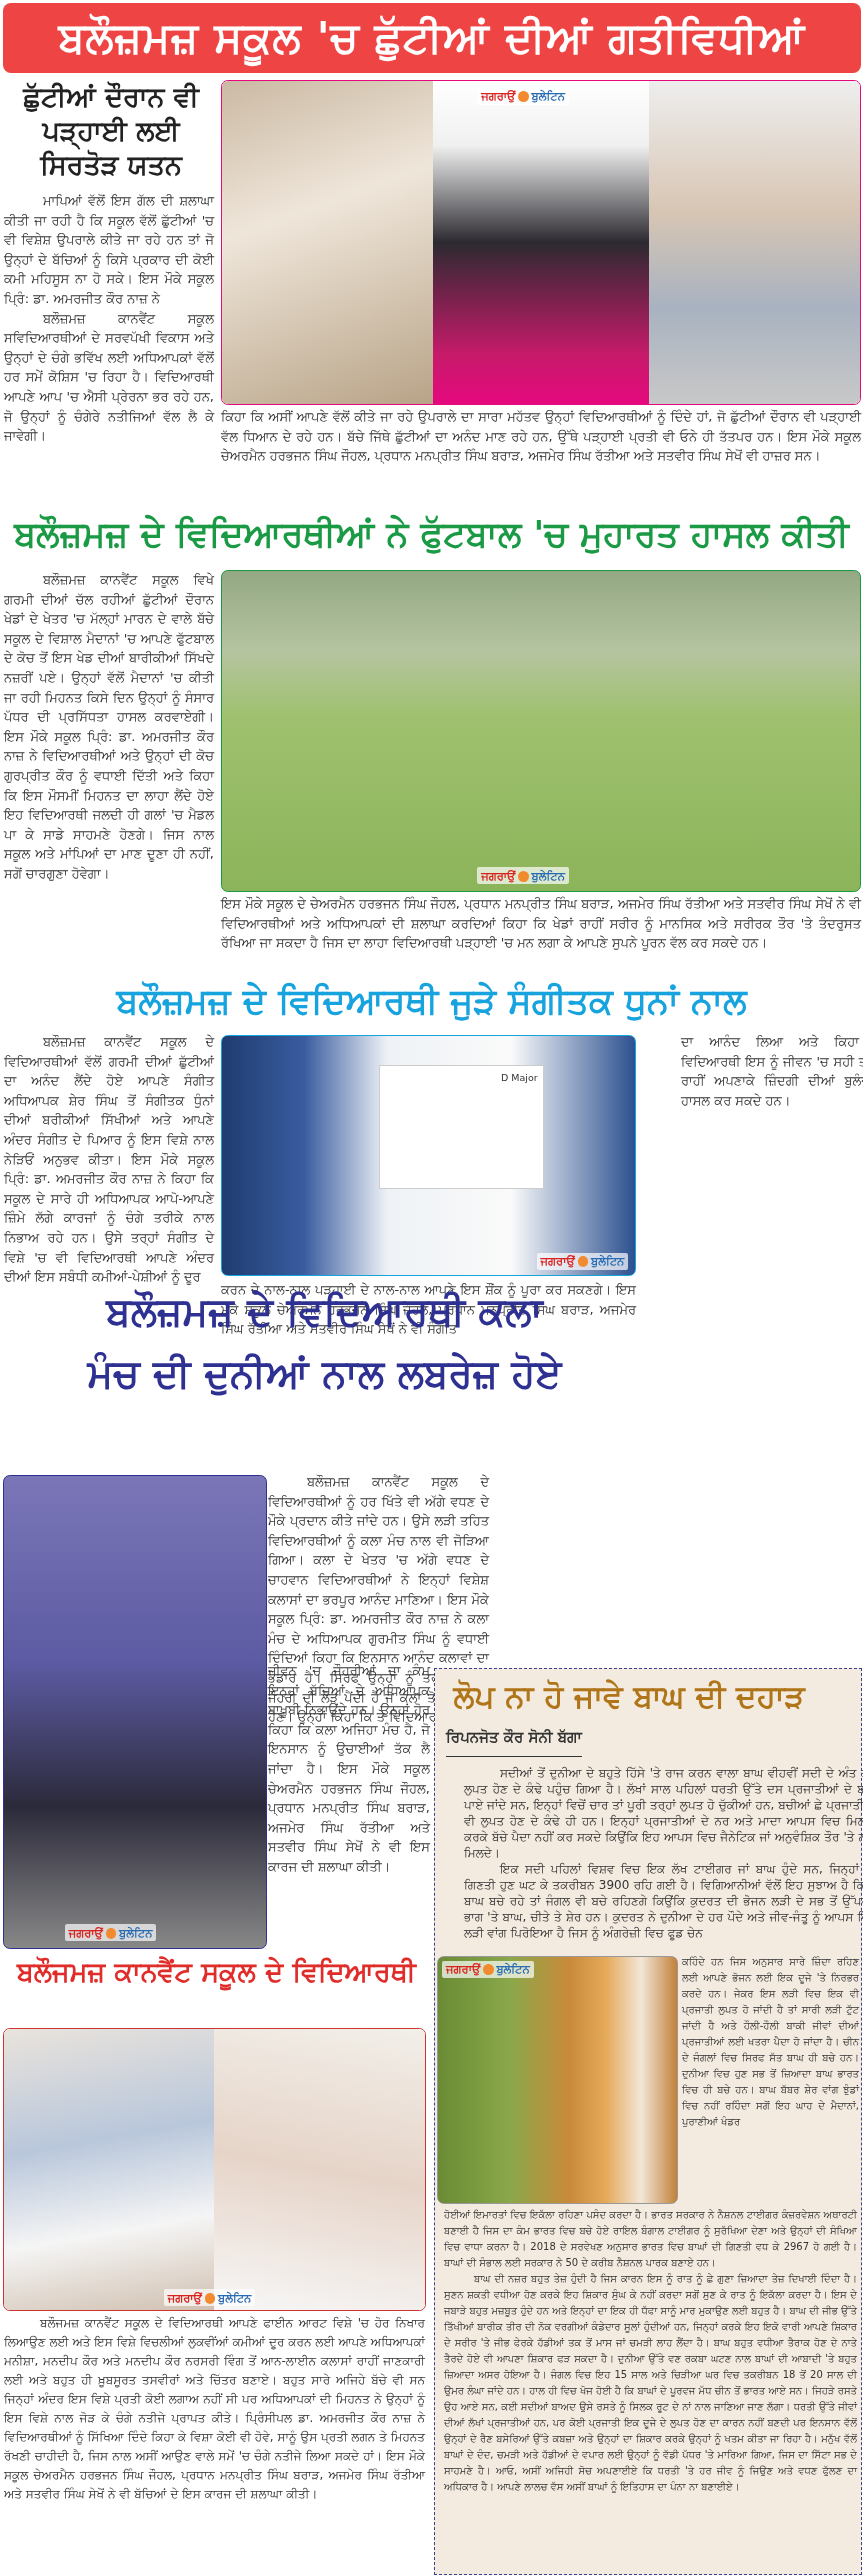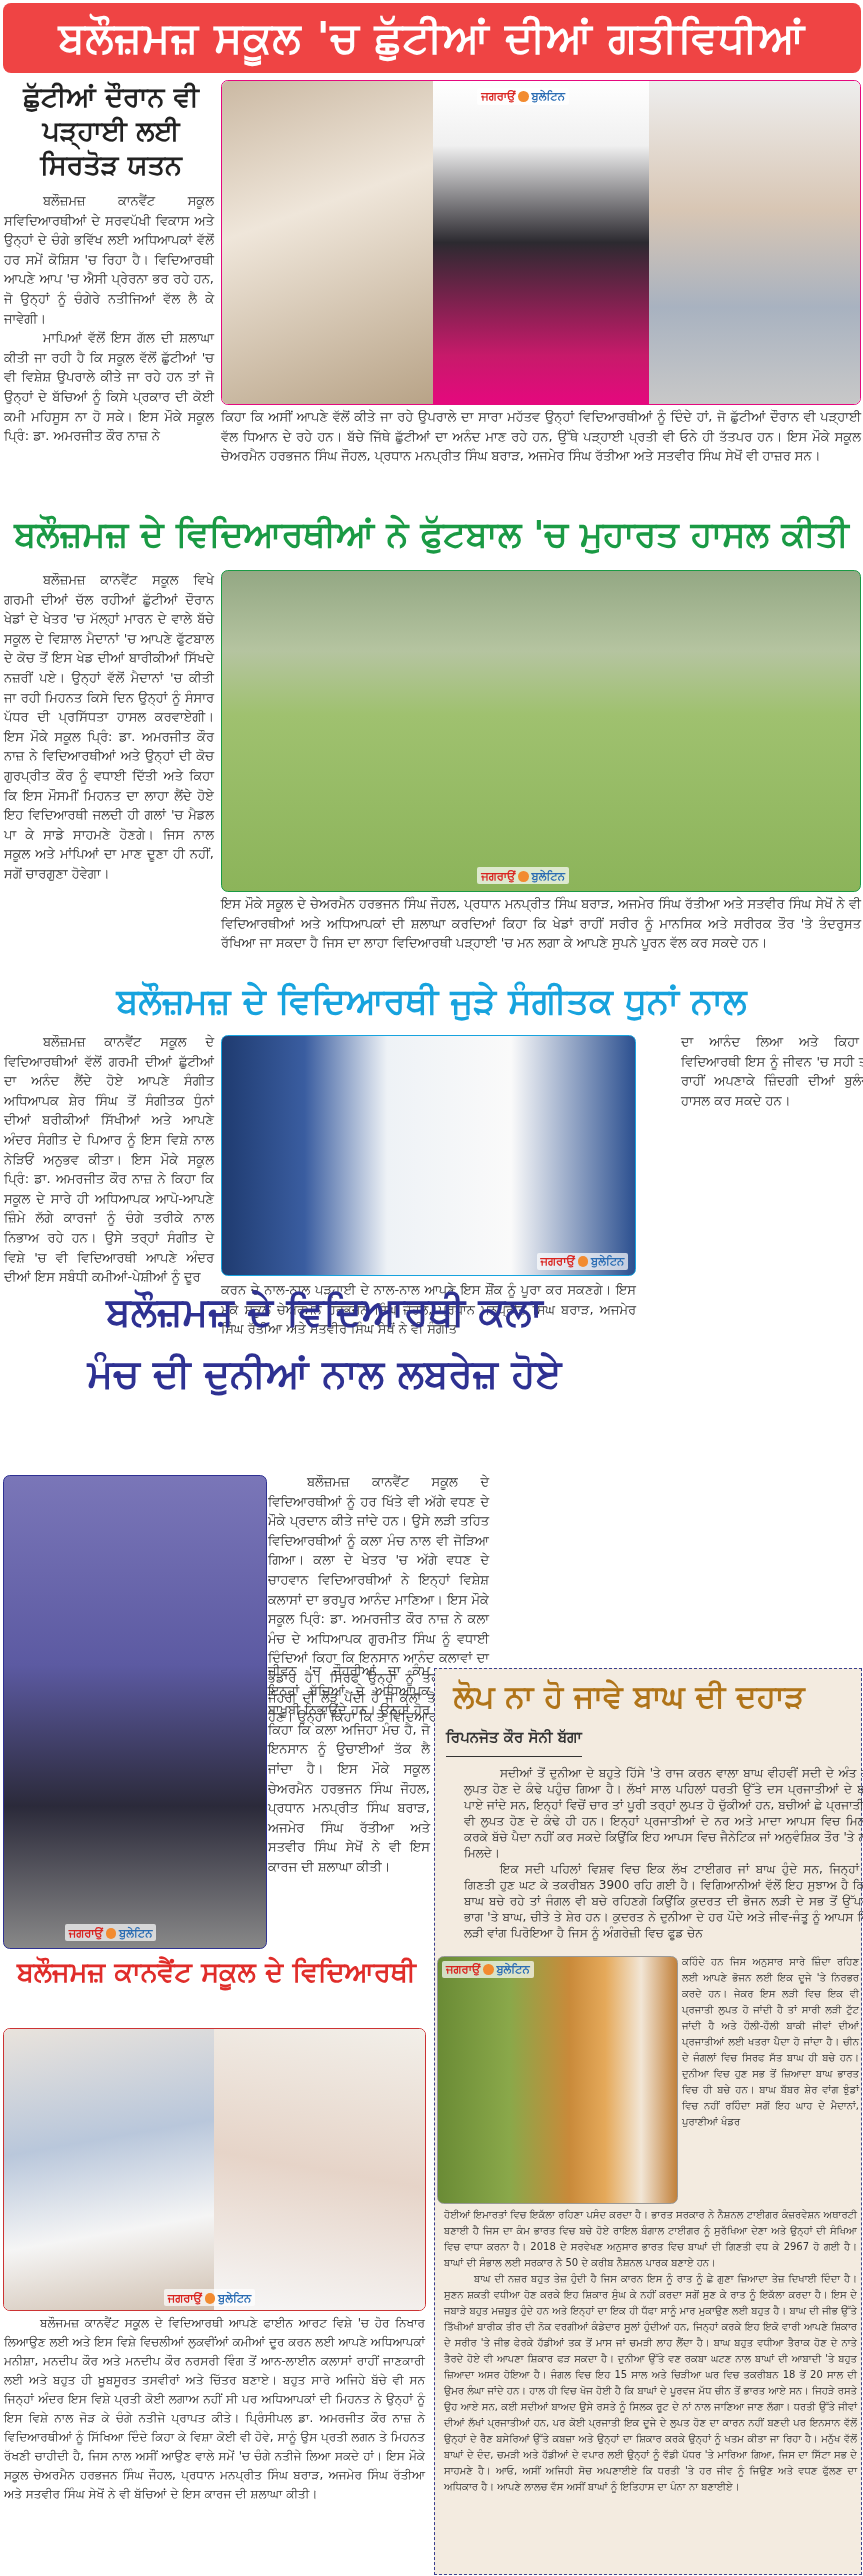--- a/index.html
+++ b/index.html
@@ -22,22 +22,22 @@
   .tiger-box { background: #f3ebe0; border: 1.4px dashed #3a3f8f; }
 </style>
 </head>
 <body>
 
 <div class="abs banner">ਬਲੌਜ਼ਮਜ਼ ਸਕੂਲ 'ਚ ਛੁੱਟੀਆਂ ਦੀਆਂ ਗਤੀਵਿਧੀਆਂ</div>
 
 <div class="abs subhead" style="left:6px;top:80px;width:210px;">ਛੁੱਟੀਆਂ ਦੌਰਾਨ ਵੀ ਪੜ੍ਹਾਈ ਲਈ ਸਿਰਤੋੜ ਯਤਨ</div>
 
 <div class="abs col-text" style="left:4px;top:191px;width:210px;">
+  <p>ਮਾਪਿਆਂ ਵੱਲੋਂ ਇਸ ਗੱਲ ਦੀ ਸ਼ਲਾਘਾ ਕੀਤੀ ਜਾ ਰਹੀ ਹੈ ਕਿ ਸਕੂਲ ਵੱਲੋਂ ਛੁੱਟੀਆਂ 'ਚ ਵੀ ਵਿਸ਼ੇਸ਼ ਉਪਰਾਲੇ ਕੀਤੇ ਜਾ ਰਹੇ ਹਨ ਤਾਂ ਜੋ ਉਨ੍ਹਾਂ ਦੇ ਬੱਚਿਆਂ ਨੂੰ ਕਿਸੇ ਪ੍ਰਕਾਰ ਦੀ ਕੋਈ ਕਮੀ ਮਹਿਸੂਸ ਨਾ ਹੋ ਸਕੇ। ਇਸ ਮੌਕੇ ਸਕੂਲ ਪ੍ਰਿੰ: ਡਾ. ਅਮਰਜੀਤ ਕੌਰ ਨਾਜ਼ ਨੇ</p>
   <p>ਬਲੌਜ਼ਮਜ਼ ਕਾਨਵੈਂਟ ਸਕੂਲ ਸਵਿਦਿਆਰਥੀਆਂ ਦੇ ਸਰਵਪੱਖੀ ਵਿਕਾਸ ਅਤੇ ਉਨ੍ਹਾਂ ਦੇ ਚੰਗੇ ਭਵਿੱਖ ਲਈ ਅਧਿਆਪਕਾਂ ਵੱਲੋਂ ਹਰ ਸਮੇਂ ਕੋਸ਼ਿਸ 'ਚ ਰਿਹਾ ਹੈ। ਵਿਦਿਆਰਥੀ ਆਪਣੇ ਆਪ 'ਚ ਐਸੀ ਪ੍ਰੇਰਨਾ ਭਰ ਰਹੇ ਹਨ, ਜੋ ਉਨ੍ਹਾਂ ਨੂੰ ਚੰਗੇਰੇ ਨਤੀਜਿਆਂ ਵੱਲ ਲੈ ਕੇ ਜਾਵੇਗੀ।</p>
-  <p>ਮਾਪਿਆਂ ਵੱਲੋਂ ਇਸ ਗੱਲ ਦੀ ਸ਼ਲਾਘਾ ਕੀਤੀ ਜਾ ਰਹੀ ਹੈ ਕਿ ਸਕੂਲ ਵੱਲੋਂ ਛੁੱਟੀਆਂ 'ਚ ਵੀ ਵਿਸ਼ੇਸ਼ ਉਪਰਾਲੇ ਕੀਤੇ ਜਾ ਰਹੇ ਹਨ ਤਾਂ ਜੋ ਉਨ੍ਹਾਂ ਦੇ ਬੱਚਿਆਂ ਨੂੰ ਕਿਸੇ ਪ੍ਰਕਾਰ ਦੀ ਕੋਈ ਕਮੀ ਮਹਿਸੂਸ ਨਾ ਹੋ ਸਕੇ। ਇਸ ਮੌਕੇ ਸਕੂਲ ਪ੍ਰਿੰ: ਡਾ. ਅਮਰਜੀਤ ਕੌਰ ਨਾਜ਼ ਨੇ</p>
 </div>
 
 <div class="abs photo" style="left:221px;top:80px;width:640px;height:325px;border:1.4px solid #e5087e;">
   <div style="position:absolute;left:0;top:0;width:33%;height:100%;background:linear-gradient(160deg,#cbb9a3,#efe6da 40%,#b8a387);"></div>
   <div style="position:absolute;left:33%;top:0;width:34%;height:100%;background:linear-gradient(180deg,#fff 0%,#f0f0f0 20%,#2c2a30 50%,#c71a6a 85%,#e5087e);"></div>
   <div style="position:absolute;left:67%;top:0;width:33%;height:100%;background:linear-gradient(180deg,#eee,#d8c6b4 40%,#a8b2c0 70%,#c8c8c8);"></div>
   <div class="wm" style="left:40%;top:6.8px;"><span>ਜਗਰਾਉਂ</span><span class="dot"></span><span class="b">ਬੁਲੇਟਿਨ</span></div>
 </div>
 
 <div class="abs col-text" style="left:221px;top:407px;width:640px;">ਕਿਹਾ ਕਿ ਅਸੀਂ ਆਪਣੇ ਵੱਲੋਂ ਕੀਤੇ ਜਾ ਰਹੇ ਉਪਰਾਲੇ ਦਾ ਸਾਰਾ ਮਹੱਤਵ ਉਨ੍ਹਾਂ ਵਿਦਿਆਰਥੀਆਂ ਨੂੰ ਦਿੰਦੇ ਹਾਂ, ਜੋ ਛੁੱਟੀਆਂ ਦੌਰਾਨ ਵੀ ਪੜ੍ਹਾਈ ਵੱਲ ਧਿਆਨ ਦੇ ਰਹੇ ਹਨ। ਬੱਚੇ ਜਿੱਥੇ ਛੁੱਟੀਆਂ ਦਾ ਅਨੰਦ ਮਾਣ ਰਹੇ ਹਨ, ਉੱਥੇ ਪੜ੍ਹਾਈ ਪ੍ਰਤੀ ਵੀ ਓਨੇ ਹੀ ਤੱਤਪਰ ਹਨ। ਇਸ ਮੌਕੇ ਸਕੂਲ ਚੇਅਰਮੈਨ ਹਰਭਜਨ ਸਿੰਘ ਜੌਹਲ, ਪ੍ਰਧਾਨ ਮਨਪ੍ਰੀਤ ਸਿੰਘ ਬਰਾੜ, ਅਜਮੇਰ ਸਿੰਘ ਰੱਤੀਆ ਅਤੇ ਸਤਵੀਰ ਸਿੰਘ ਸੇਖੋਂ ਵੀ ਹਾਜ਼ਰ ਸਨ।</div>
@@ -54,20 +54,23 @@
 
 <div class="abs col-text" style="left:221px;top:894px;width:640px;">ਇਸ ਮੌਕੇ ਸਕੂਲ ਦੇ ਚੇਅਰਮੈਨ ਹਰਭਜਨ ਸਿੰਘ ਜੌਹਲ, ਪ੍ਰਧਾਨ ਮਨਪ੍ਰੀਤ ਸਿੰਘ ਬਰਾੜ, ਅਜਮੇਰ ਸਿੰਘ ਰੱਤੀਆ ਅਤੇ ਸਤਵੀਰ ਸਿੰਘ ਸੇਖੋਂ ਨੇ ਵੀ ਵਿਦਿਆਰਥੀਆਂ ਅਤੇ ਅਧਿਆਪਕਾਂ ਦੀ ਸ਼ਲਾਘਾ ਕਰਦਿਆਂ ਕਿਹਾ ਕਿ ਖੇਡਾਂ ਰਾਹੀਂ ਸਰੀਰ ਨੂੰ ਮਾਨਸਿਕ ਅਤੇ ਸਰੀਰਕ ਤੌਰ 'ਤੇ ਤੰਦਰੁਸਤ ਰੱਖਿਆ ਜਾ ਸਕਦਾ ਹੈ ਜਿਸ ਦਾ ਲਾਹਾ ਵਿਦਿਆਰਥੀ ਪੜ੍ਹਾਈ 'ਚ ਮਨ ਲਗਾ ਕੇ ਆਪਣੇ ਸੁਪਨੇ ਪੂਰਨ ਵੱਲ ਕਰ ਸਕਦੇ ਹਨ।</div>
 
 <div class="abs head2 cyan" style="left:0;top:974px;width:863px;line-height:54px;">ਬਲੌਜ਼ਮਜ਼ ਦੇ ਵਿਦਿਆਰਥੀ ਜੁੜੇ ਸੰਗੀਤਕ ਧੁਨਾਂ ਨਾਲ</div>
 
 <div class="abs col-text" style="left:4px;top:1032px;width:210px;">
   <p>ਬਲੌਜ਼ਮਜ਼ ਕਾਨਵੈਂਟ ਸਕੂਲ ਦੇ ਵਿਦਿਆਰਥੀਆਂ ਵੱਲੋਂ ਗਰਮੀ ਦੀਆਂ ਛੁੱਟੀਆਂ ਦਾ ਅਨੰਦ ਲੈਂਦੇ ਹੋਏ ਆਪਣੇ ਸੰਗੀਤ ਅਧਿਆਪਕ ਸ਼ੇਰ ਸਿੰਘ ਤੋਂ ਸੰਗੀਤਕ ਧੁੰਨਾਂ ਦੀਆਂ ਬਰੀਕੀਆਂ ਸਿੱਖੀਆਂ ਅਤੇ ਆਪਣੇ ਅੰਦਰ ਸੰਗੀਤ ਦੇ ਪਿਆਰ ਨੂੰ ਇਸ ਵਿਸ਼ੇ ਨਾਲ ਨੇੜਿਓਂ ਅਨੁਭਵ ਕੀਤਾ। ਇਸ ਮੌਕੇ ਸਕੂਲ ਪ੍ਰਿੰ: ਡਾ. ਅਮਰਜੀਤ ਕੌਰ ਨਾਜ਼ ਨੇ ਕਿਹਾ ਕਿ ਸਕੂਲ ਦੇ ਸਾਰੇ ਹੀ ਅਧਿਆਪਕ ਆਪੋ-ਆਪਣੇ ਜ਼ਿੰਮੇ ਲੱਗੇ ਕਾਰਜਾਂ ਨੂੰ ਚੰਗੇ ਤਰੀਕੇ ਨਾਲ ਨਿਭਾਅ ਰਹੇ ਹਨ। ਉਸੇ ਤਰ੍ਹਾਂ ਸੰਗੀਤ ਦੇ ਵਿਸ਼ੇ 'ਚ ਵੀ ਵਿਦਿਆਰਥੀ ਆਪਣੇ ਅੰਦਰ ਦੀਆਂ ਇਸ ਸਬੰਧੀ ਕਮੀਆਂ-ਪੇਸ਼ੀਆਂ ਨੂੰ ਦੂਰ</p>
 </div>
 
 <div class="abs photo" style="left:221px;top:1035px;width:415px;height:241px;border:1.4px solid #17a3de;background:linear-gradient(90deg,#1f3b70 0%,#3a5da0 20%,#eef2f6 40%,#fafafa 70%,#2c5090 100%);">
+  <div style="position:absolute;left:38%;top:12%;width:40%;height:52%;background:#fff;border:1.4px solid #ccc;">
+    <span style="position:absolute;right:5.4px;top:6.8px;font-size:9.5px;color:#333;">D Major</span>
+  </div>
   <div class="wm" style="right:6.8px;bottom:5.4px;"><span>ਜਗਰਾਉਂ</span><span class="dot"></span><span class="b">ਬੁਲੇਟਿਨ</span></div>
 </div>
 
 <div class="abs col-text" style="left:653px;top:1032px;width:207px;margin-left:28px;">ਦਾ ਆਨੰਦ ਲਿਆ ਅਤੇ ਕਿਹਾ ਕਿ ਵਿਦਿਆਰਥੀ ਇਸ ਨੂੰ ਜੀਵਨ 'ਚ ਸਹੀ ਤਰੀਕੇ ਰਾਹੀਂ ਅਪਣਾਕੇ ਜ਼ਿੰਦਗੀ ਦੀਆਂ ਬੁਲੰਦੀਆਂ ਹਾਸਲ ਕਰ ਸਕਦੇ ਹਨ।</div>
 
 <div class="abs col-text" style="left:221px;top:1280px;width:415px;">ਕਰਨ ਦੇ ਨਾਲ-ਨਾਲ ਪੜ੍ਹਾਈ ਦੇ ਨਾਲ-ਨਾਲ ਆਪਣੇ ਇਸ ਸ਼ੌਂਕ ਨੂੰ ਪੂਰਾ ਕਰ ਸਕਣਗੇ। ਇਸ ਮੌਕੇ ਸਕੂਲ ਚੇਅਰਮੈਨ ਹਰਭਜਨ ਸਿੰਘ ਜੌਹਲ, ਪ੍ਰਧਾਨ ਮਨਪ੍ਰੀਤ ਸਿੰਘ ਬਰਾੜ, ਅਜਮੇਰ ਸਿੰਘ ਰੱਤੀਆ ਅਤੇ ਸਤਵੀਰ ਸਿੰਘ ਸੇਖੋਂ ਨੇ ਵੀ ਸੰਗੀਤ</div>
 
 <div class="abs head2 navy" style="left:0;top:1281px;width:649px;line-height:62px;font-size:39px;">
   <div>ਬਲੌਜ਼ਮਜ਼ ਦੇ ਵਿਦਿਆਰਥੀ ਕਲਾ</div>
   <div>ਮੰਚ ਦੀ ਦੁਨੀਆਂ ਨਾਲ ਲਬਰੇਜ਼ ਹੋਏ</div>

